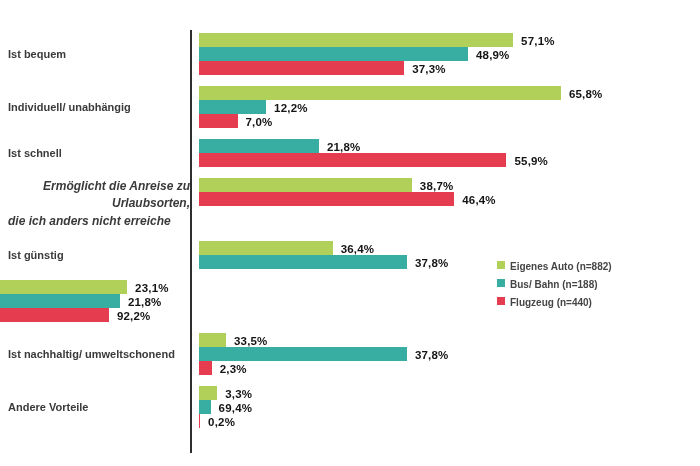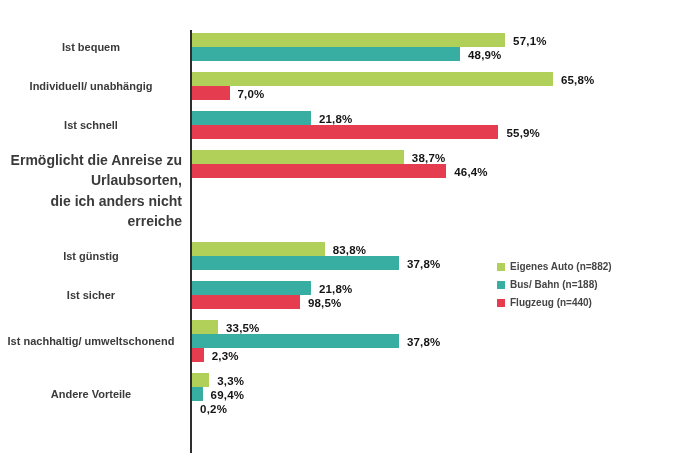--- a/index.html
+++ b/index.html
@@ -5,37 +5,37 @@
   html, body { margin:0; padding:0; background:#ffffff; }
   body {
     width:700px; height:466px; overflow:hidden;
     font-family:"Liberation Sans", sans-serif;
   }
   #chart { position:relative; width:700px; height:466px; background:#fff; }
   #rows { position:absolute; top:33px; left:0; }
   .row { display:flex; margin-bottom:11px; }
   .cat {
     width:191px; padding-right:9px; box-sizing:border-box;
-    display:flex; flex-direction:column; justify-content:center; align-items:center;
-    text-align:right; font-weight:bold; font-size:11px; color:#3a3a3a; line-height:1.3;
+    display:flex; flex-direction:column; justify-content:center; align-items:flex-start;
+    text-align:right; font-weight:bold; font-size:11px; color:#3a3a3a; line-height:1.3;margin-left:8px;
   }
-  .cat.small { font-size:14px; line-height:1.45; }
+  .cat.small { font-size:12px; line-height:1.45;font-style:italic; }
   .bars { display:flex; flex-direction:column; }
   .barline { display:flex; align-items:flex-end; height:14px; }
   .bar { height:14px; flex:0 0 auto; }
   .val {
     margin-left:8px; font-weight:bold; font-size:11.5px;
     color:#141414; white-space:nowrap; letter-spacing:0.2px;
   }
   #axis {
     position:absolute; left:190px; top:30px; width:2px; height:423px;
     background:#2e2e2e;
   }
   #legend { position:absolute; left:482px; top:261px; }
-  .leg-item { display:flex; align-items:center; margin-bottom:7px;padding-left:15px; }
+  .leg-item { display:flex; align-items:flex-start; margin-bottom:7px;padding-left:15px; }
   .leg-swatch { width:8px; height:8px; margin-right:5px; flex:0 0 auto; }
   .leg-label { font-size:10px; font-weight:bold; color:#454545; white-space:nowrap; }
 </style>
 </head>
 <body>
 
 <div id="chart">
   <div id="rows">
       <div class="row">
         <div class="cat">
@@ -43,30 +43,38 @@
         </div>
         <div class="bars">
           <div class="barline">
             <div class="bar" style="width: 314.05px; background: rgb(176, 208, 90);"></div>
             <span class="val">57,1%</span>
           </div>
           <div class="barline">
             <div class="bar" style="width: 268.95px; background: rgb(56, 173, 162);"></div>
             <span class="val">48,9%</span>
           </div>
+          <div class="barline">
+            <div class="bar" style="width: 205.15px; background: rgb(230, 60, 80);"></div>
+            <span class="val">37,3%</span>
+          </div>
         </div>
       </div>
       <div class="row">
         <div class="cat">
           <div>Individuell/ unabhängig</div>
         </div>
         <div class="bars">
           <div class="barline">
             <div class="bar" style="width: 361.9px; background: rgb(176, 208, 90);"></div>
             <span class="val">65,8%</span>
+          </div>
+          <div class="barline">
+            <div class="bar" style="width: 67.1px; background: rgb(56, 173, 162);"></div>
+            <span class="val">12,2%</span>
           </div>
           <div class="barline">
             <div class="bar" style="width: 38.5px; background: rgb(230, 60, 80);"></div>
             <span class="val">7,0%</span>
           </div>
         </div>
       </div>
       <div class="row">
         <div class="cat">
           <div>Ist schnell</div>
@@ -98,40 +106,41 @@
           </div>
         </div>
       </div>
       <div class="row">
         <div class="cat">
           <div>Ist günstig</div>
         </div>
         <div class="bars">
           <div class="barline">
             <div class="bar" style="width: 133.65px; background: rgb(176, 208, 90);"></div>
-            <span class="val">83,8%</span>
+            <span class="val">36,4%</span>
           </div>
           <div class="barline">
             <div class="bar" style="width: 207.9px; background: rgb(56, 173, 162);"></div>
             <span class="val">37,8%</span>
           </div>
         </div>
       </div>
       <div class="row">
-        <div class="cat">
-          <div>Ist sicher</div>
-        </div>
         <div class="bars">
+          <div class="barline">
+            <div class="bar" style="width: 127.05px; background: rgb(176, 208, 90);"></div>
+            <span class="val">23,1%</span>
+          </div>
           <div class="barline">
             <div class="bar" style="width: 119.9px; background: rgb(56, 173, 162);"></div>
             <span class="val">21,8%</span>
           </div>
           <div class="barline">
             <div class="bar" style="width: 108.9px; background: rgb(230, 60, 80);"></div>
-            <span class="val">98,5%</span>
+            <span class="val">92,2%</span>
           </div>
         </div>
       </div>
       <div class="row">
         <div class="cat">
           <div>Ist nachhaltig/ umweltschonend</div>
         </div>
         <div class="bars">
           <div class="barline">
             <div class="bar" style="width: 26.95px; background: rgb(176, 208, 90);"></div>

